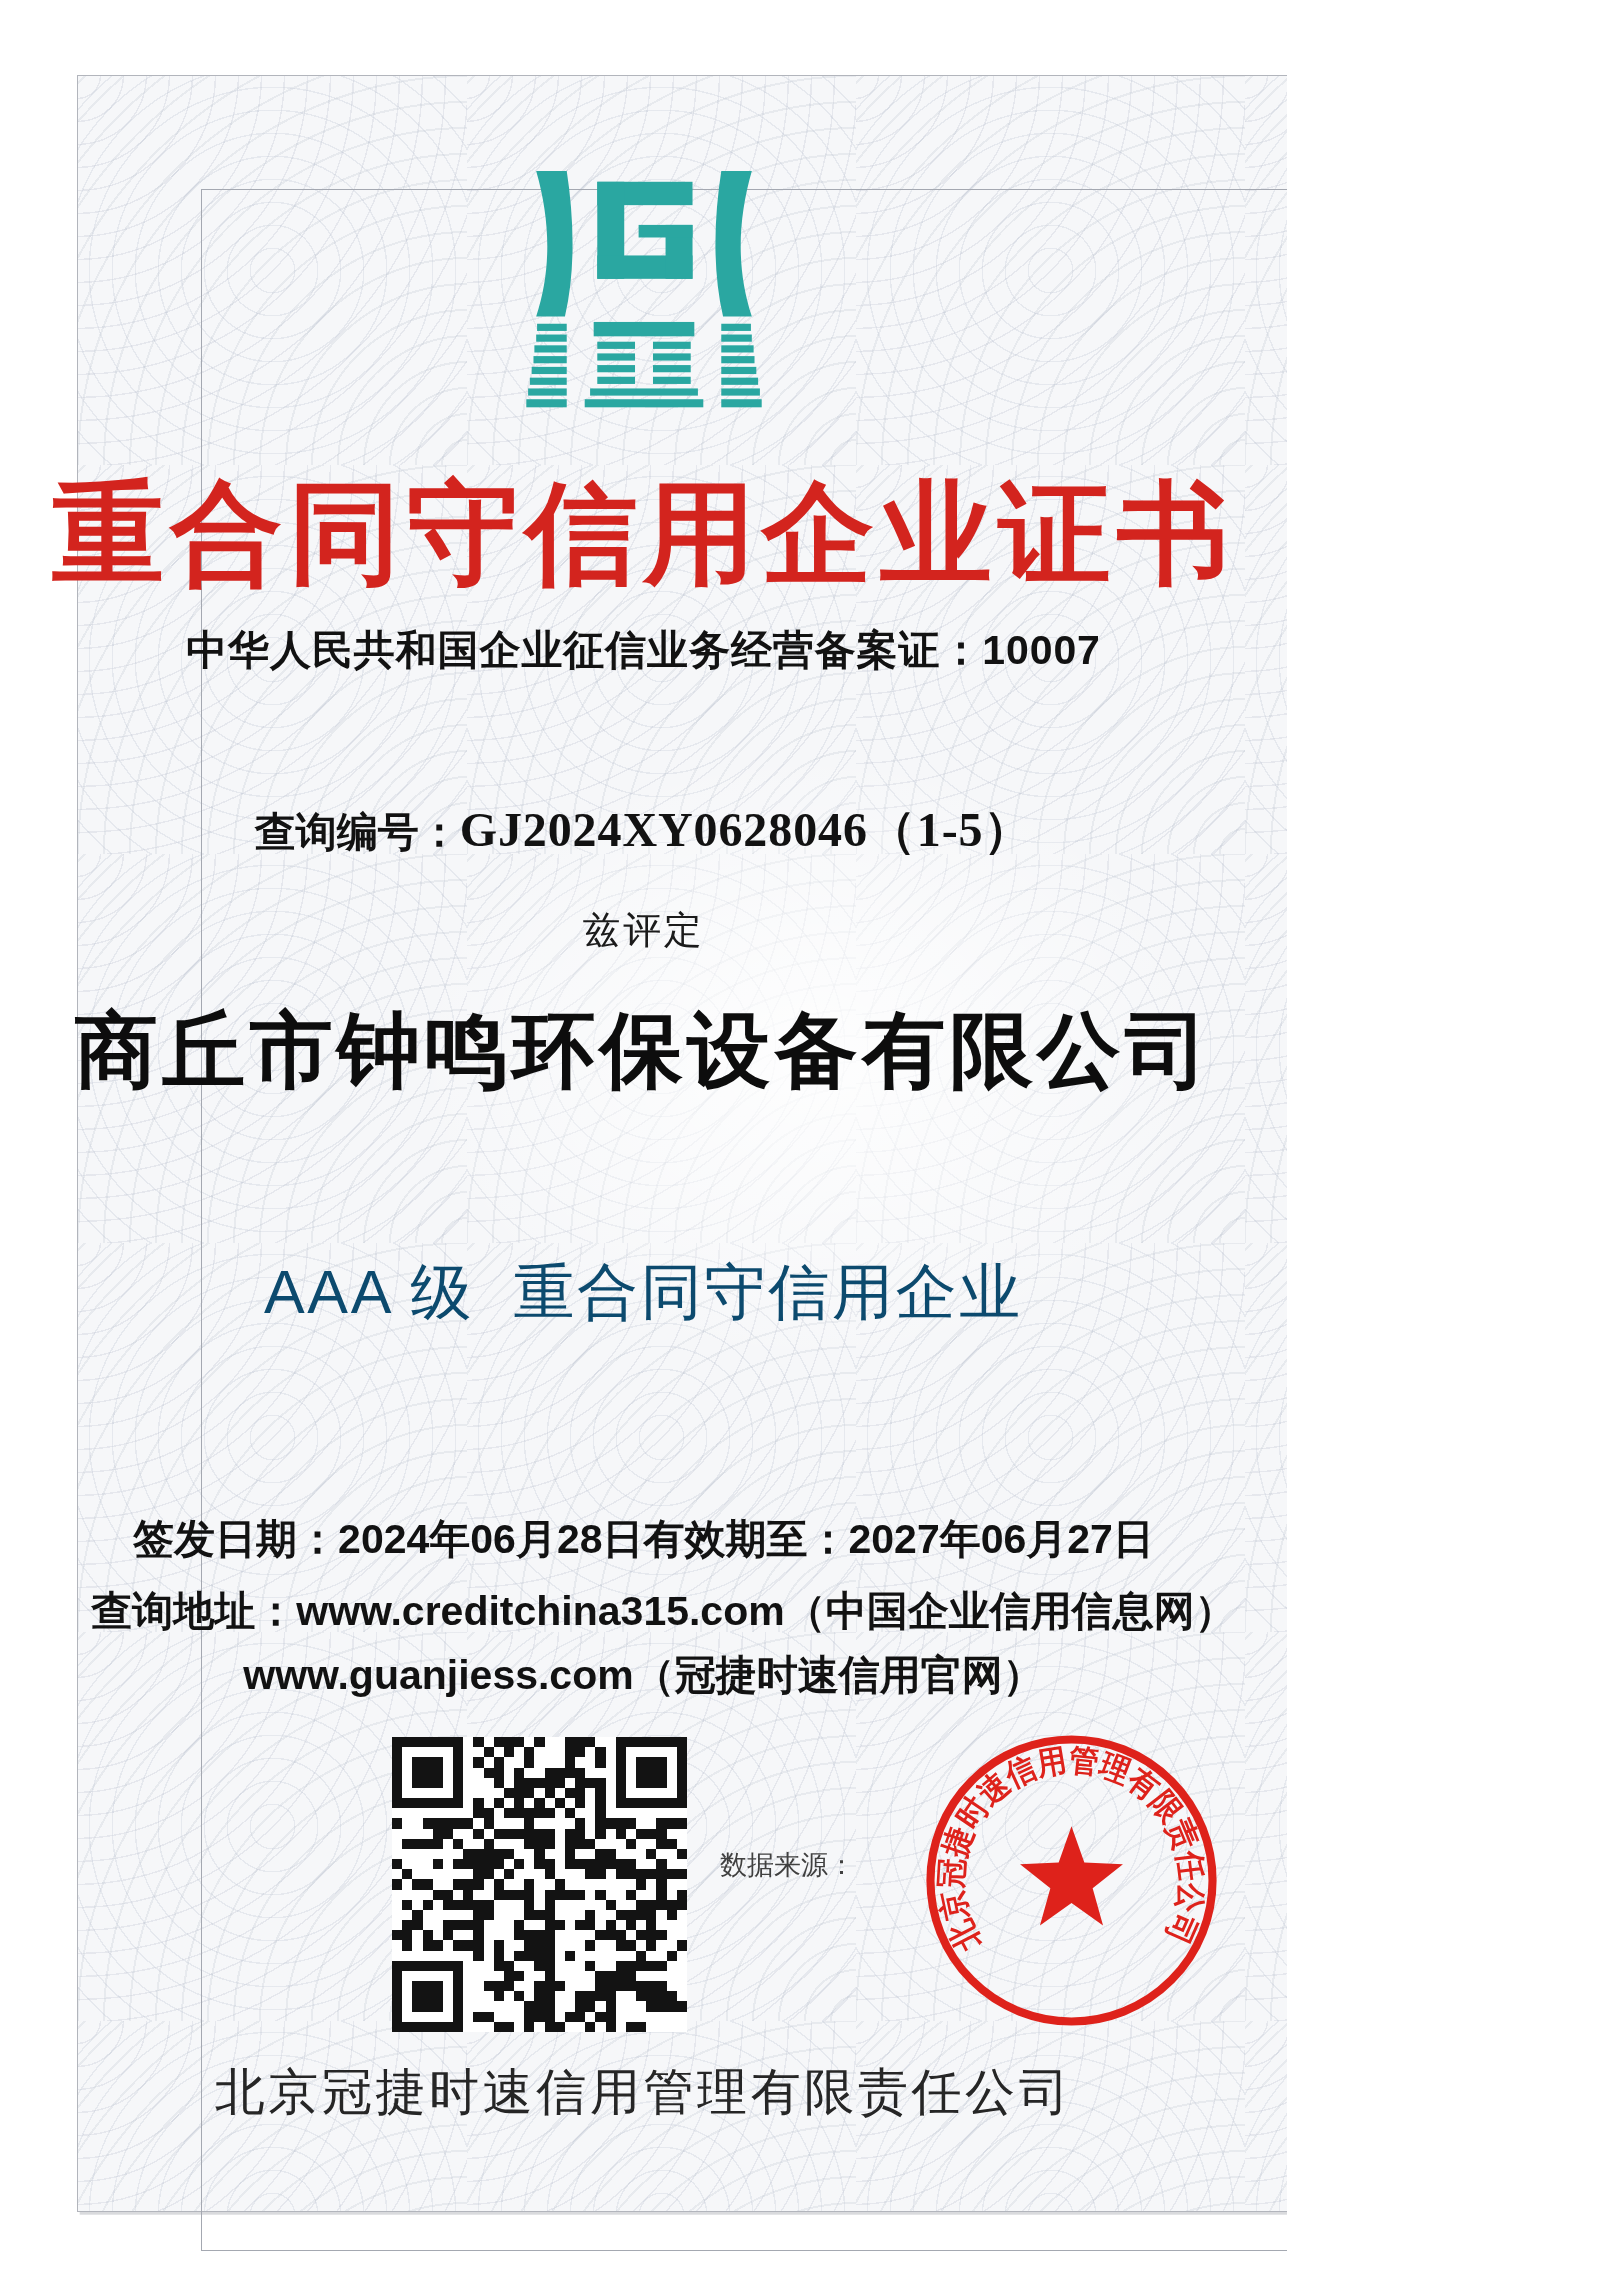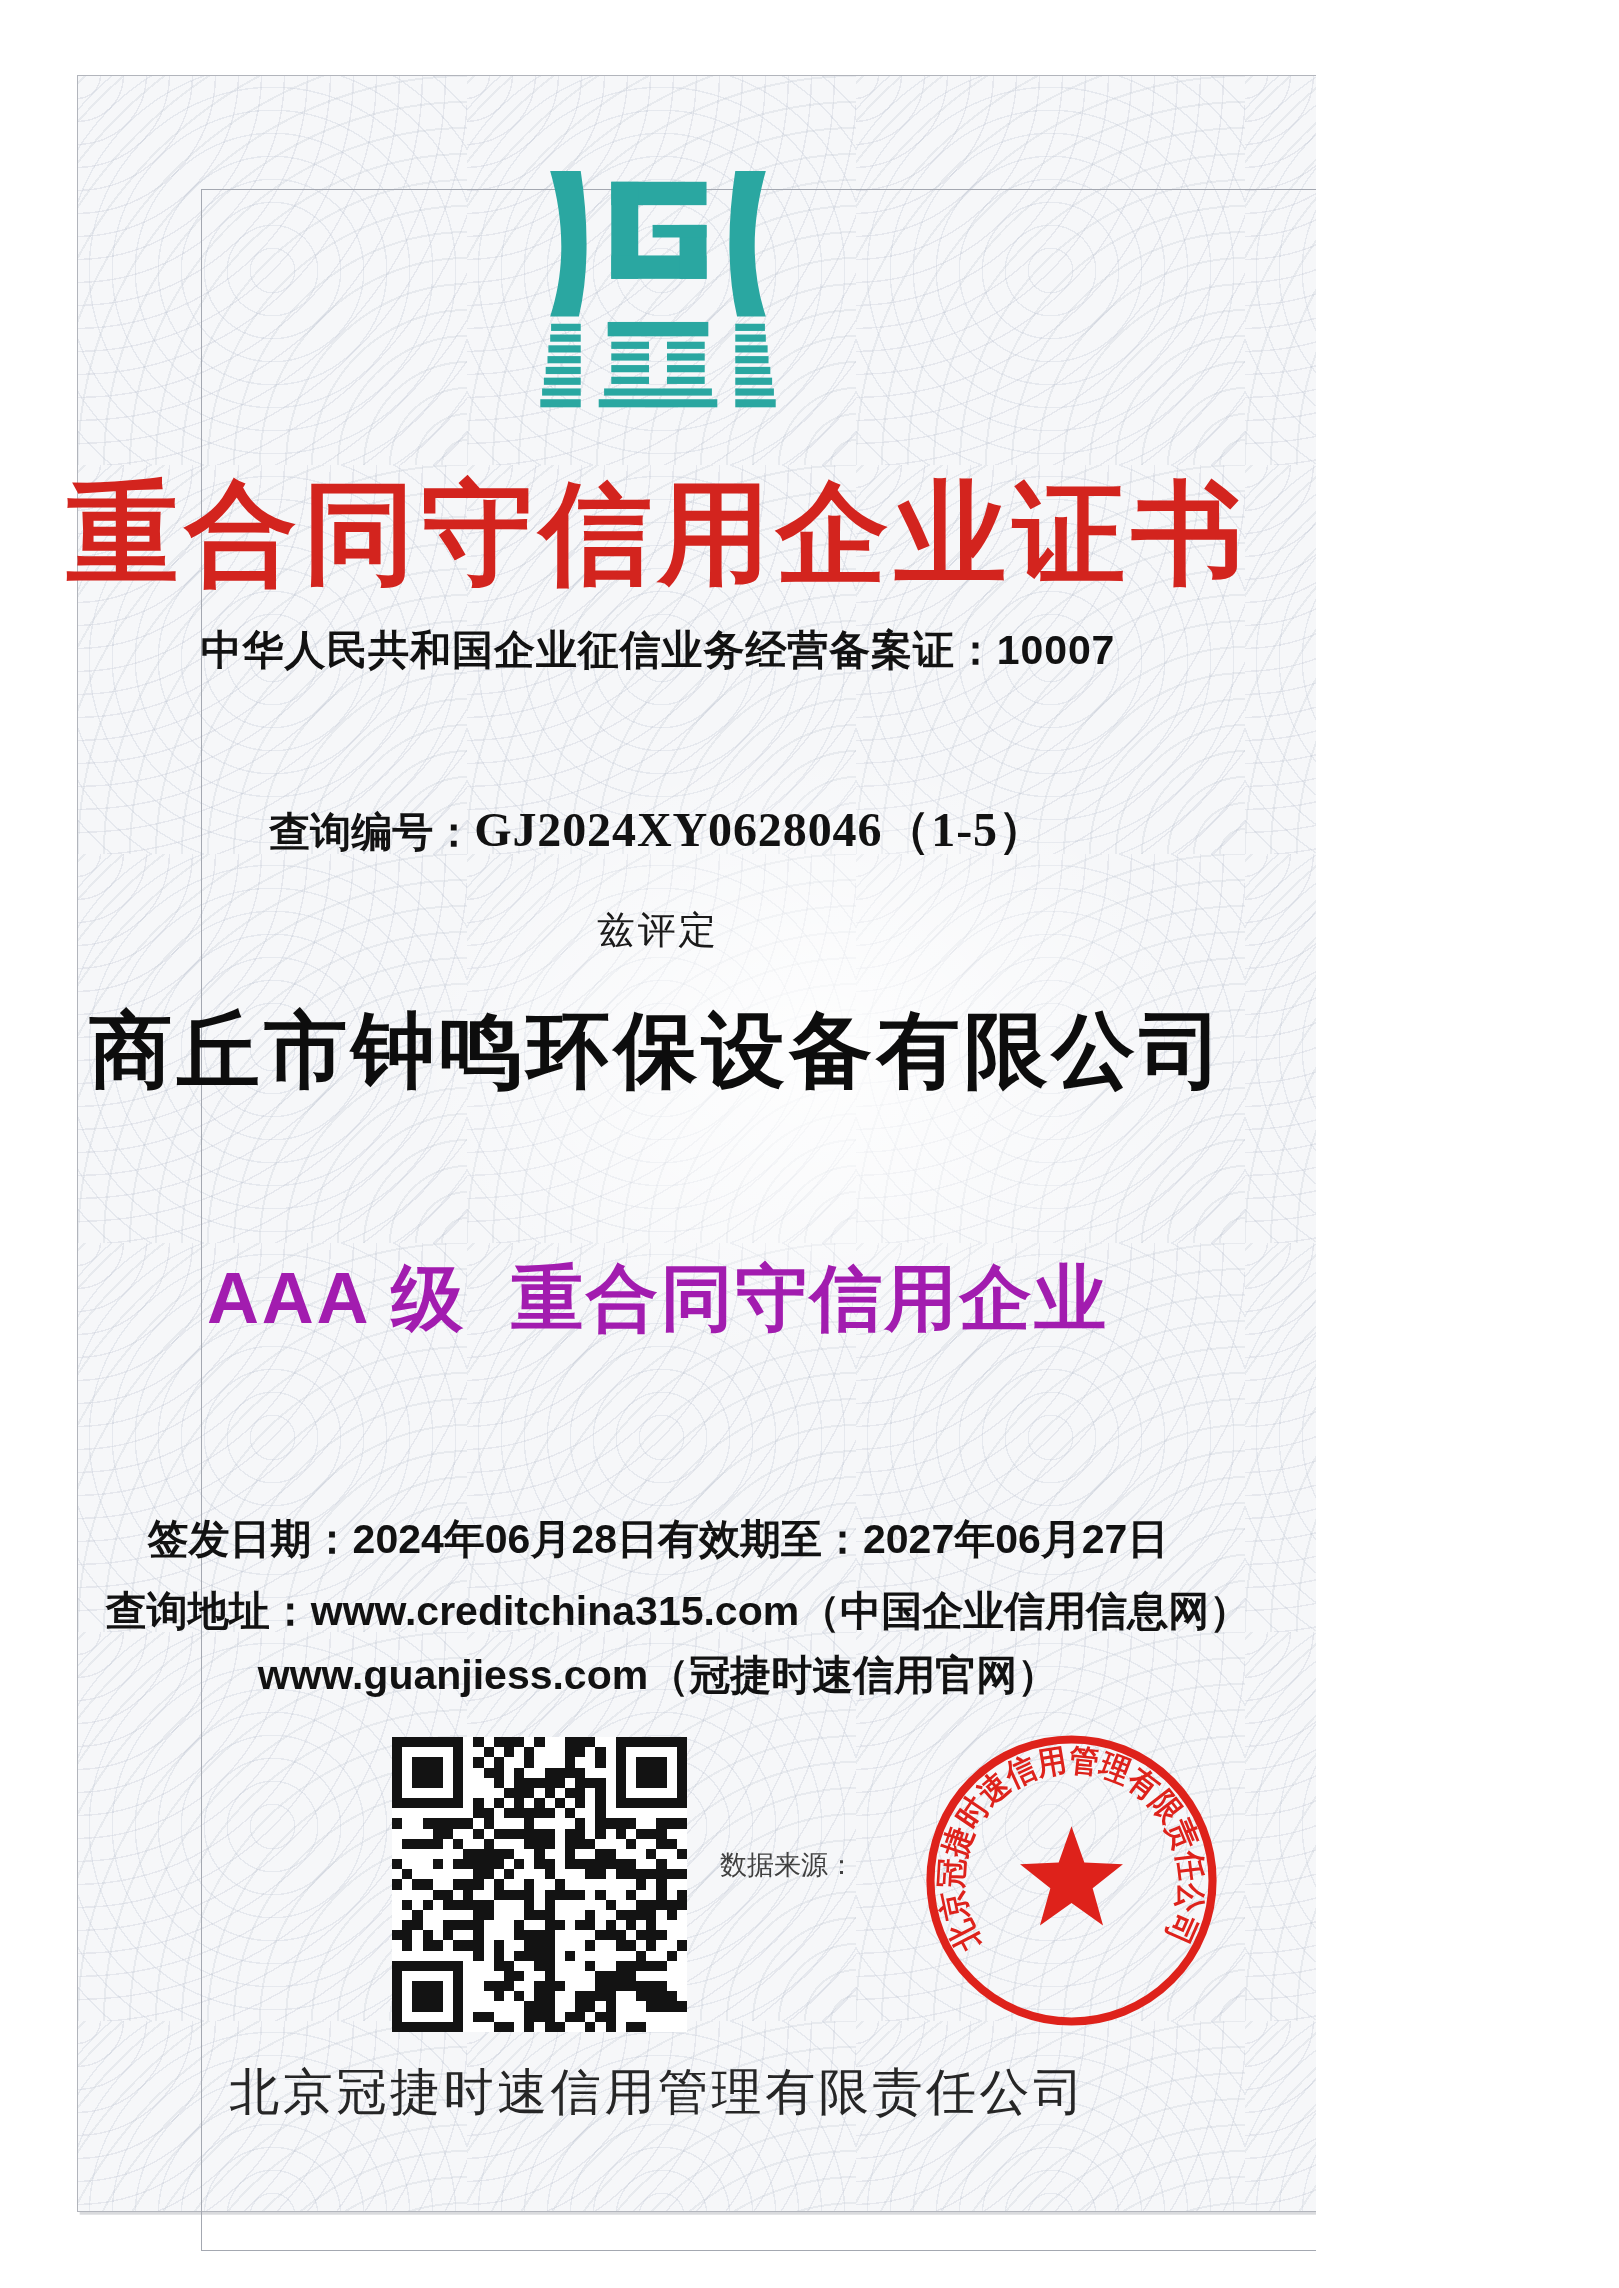--- a/index.html
+++ b/index.html
@@ -2,21 +2,20 @@
 <html style="font-size:14.4px"><head>
 <meta charset="utf-8">
 <style>
   html,body{margin:0;padding:0;background:#ffffff;}
   .page{
     position:relative;
     width:1287px;height:2288px;
     background:#ffffff;
     font-family:"Liberation Sans",sans-serif;
     overflow:hidden;
-    padding-left:29px;
   }
   
   .frame-outer{
     position:absolute;left:77px;top:75px;width:1464px;height:2137px;
     border:1.8px solid #b2b5bc;
     box-shadow:2.7px 2.7px 0 rgba(130,134,144,.30);
     box-sizing:border-box;
     background-color:#f6f7f9;
     background-image:
       radial-gradient(ellipse 558px 432px at 50% 46%, rgba(255,255,255,.88), rgba(255,255,255,0) 72%),
@@ -43,21 +42,21 @@
   }
   .query-line{top:806px;color:#121212;}
   .query-label{font-size:41px;font-weight:bold;}
   .query-value{font-family:"Liberation Serif",serif;font-size:48px;font-weight:bold;letter-spacing:0.9px;}
   .hereby{top:911px;font-size:38px;font-weight:normal;color:#1b1b1b;letter-spacing:2.7px;}
   .company{
     top:1010px;font-size:83px;font-weight:bold;color:#0d0d0d;
     font-family:"Liberation Serif","DejaVu Serif",serif;letter-spacing:4.5px;
   }
   .rating{
-    top:1262px;font-size:72px;font-weight:700;color:#a21caf;
+    top:1262px;font-size:61px;font-weight:400;color:#0c4a6e;
     letter-spacing:2.7px;white-space:pre;
   }
   .dates-row{
     position:absolute;left:0;right:0;top:1519px;
     display:flex;justify-content:center;
     font-size:41px;font-weight:bold;color:#121212;line-height:1;
   }
   .addr1{top:1591px;font-size:41px;font-weight:bold;color:#121212;margin-left:40px;}
   .addr2{top:1655px;font-size:41px;font-weight:bold;color:#121212;}
   .qr{

